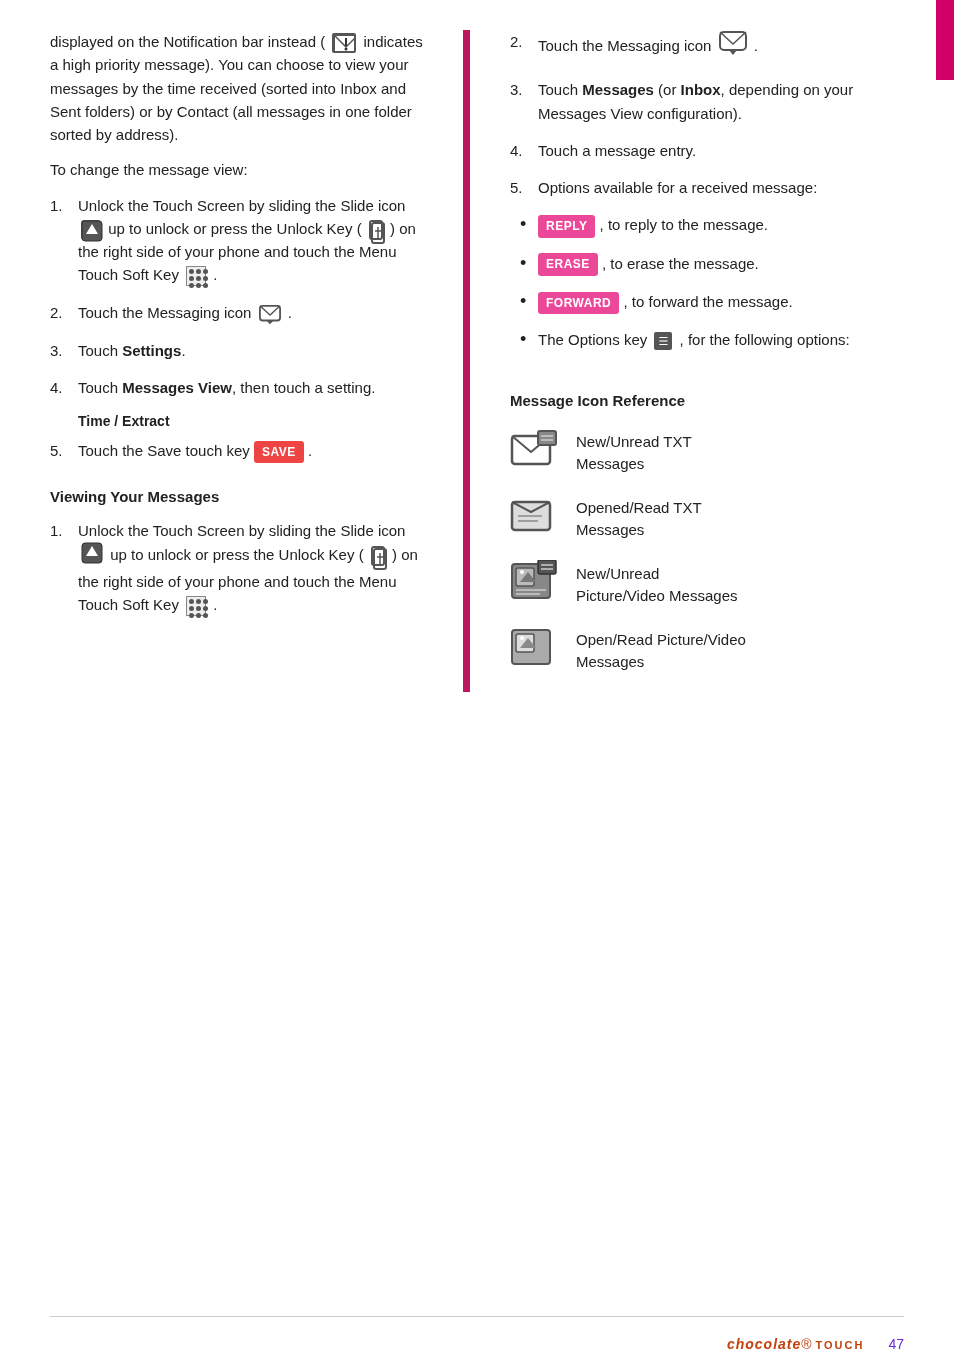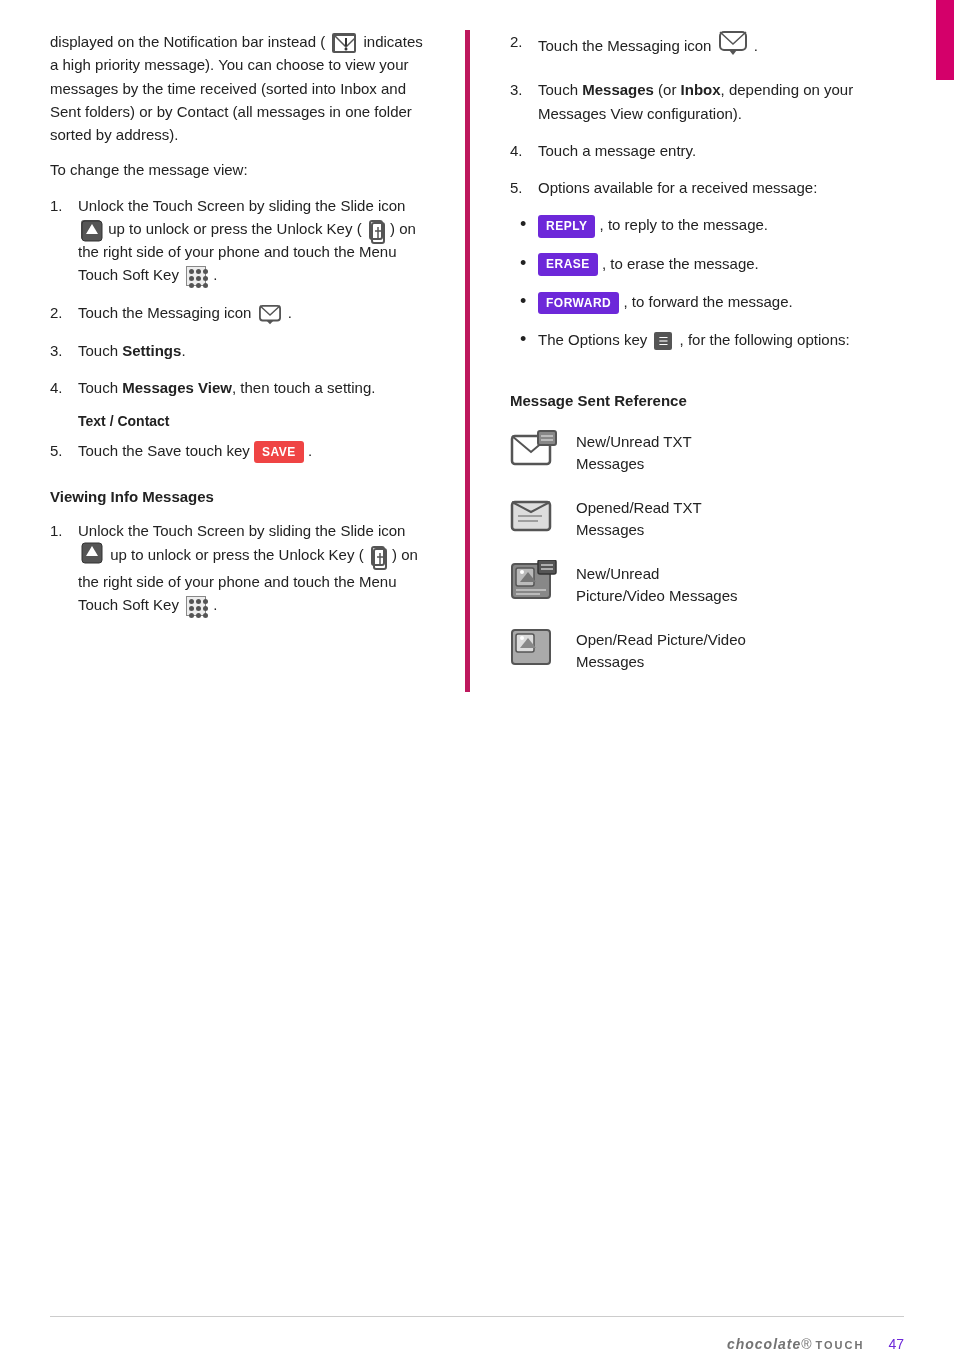--- a/index.html
+++ b/index.html
@@ -29,21 +29,21 @@
       display: flex;
       flex: 1;
       padding: 30px 40px 40px 50px;
     }
 
     
     .left-col {
       width: 420px;
       flex-shrink: 0;
       padding-right: 30px;
-      border-right: 5px solid #be185d;
+      border-right: 7px solid #be185d;
     }
 
     .right-col {
       flex: 1;
       padding-left: 40px;
     }
 
     p {
       line-height: 1.55;
       margin-bottom: 12px;
@@ -131,21 +131,21 @@
       height: 20px;
       border: 2px solid #555;
       border-radius: 3px;
       vertical-align: middle;
       position: relative;
     }
 
     
     .btn-label {
       display: inline-block;
-      background: #6d28d9;
+      background: #ec4899;
       color: white;
       font-size: 12px;
       font-weight: bold;
       padding: 2px 8px;
       border-radius: 3px;
       letter-spacing: 0.5px;
       vertical-align: middle;
     }
 
     .btn-label.save-btn {
@@ -208,21 +208,21 @@
       position: absolute;
       bottom: 20px;
       right: 50px;
       display: flex;
       align-items: center;
       gap: 8px;
     }
 
     .footer-brand {
       font-size: 14px;
-      color: #737373;
+      color: #c2410c;
     }
 
     .footer-brand .brand-chocolate {
       font-style: italic;
       font-weight: bold;
       letter-spacing: 1px;
     }
 
     .footer-brand .brand-touch {
       font-size: 11px;
@@ -366,34 +366,34 @@
       </li>
 
       <li>
         <span class="num">4.</span>
         <span class="text">
           Touch <strong>Messages View</strong>, then touch a setting.
         </span>
       </li>
     </ol>
 
-    <div class="sub-text">Text / Contact</div>
+    <div class="sub-text">Time / Extract</div>
 
     <ol class="numbered-list" style="margin-top:10px;">
       <li>
         <span class="num">5.</span>
         <span class="text">
           Touch the Save touch key
           <span class="btn-label save-btn">SAVE</span>
           .
         </span>
       </li>
     </ol>
 
-    <p class="section-heading" style="margin-top:22px;">Viewing Info Messages</p>
+    <p class="section-heading" style="margin-top:22px;">Viewing Your Messages</p>
 
     <ol class="numbered-list">
       <li>
         <span class="num">1.</span>
         <span class="text">
           Unlock the Touch Screen by sliding the Slide icon
           <span class="icon-inline">
             <svg width="22" height="22" viewBox="0 0 22 22">
               <rect x="1" y="1" width="20" height="20" rx="3" fill="#555" stroke="#333" stroke-width="1"></rect>
               <polygon points="11,4 17,14 5,14" fill="white"></polygon>
@@ -495,21 +495,21 @@
         <span class="text">
           The Options key
           <span class="options-key-icon icon-inline">☰</span>
           , for the following options:
           <br>
           <br>
         </span>
       </li>
     </ul>
 
-    <p class="icon-ref-heading">Message Sent Reference</p>
+    <p class="icon-ref-heading">Message Icon Reference</p>
 
     <ul class="icon-ref-list">
 
       <li>
         <div class="ref-icon">
           <svg width="48" height="48" viewBox="0 0 48 48">
             <rect x="2" y="8" width="38" height="28" rx="3" fill="white" stroke="#555" stroke-width="2.5"></rect>
             <polyline points="2,8 21,24 40,8" fill="none" stroke="#555" stroke-width="2"></polyline>
             <rect x="28" y="3" width="18" height="14" rx="2" fill="#888" stroke="#555" stroke-width="2"></rect>
             <line x1="31" y1="8" x2="43" y2="8" stroke="#ccc" stroke-width="1.5"></line>

